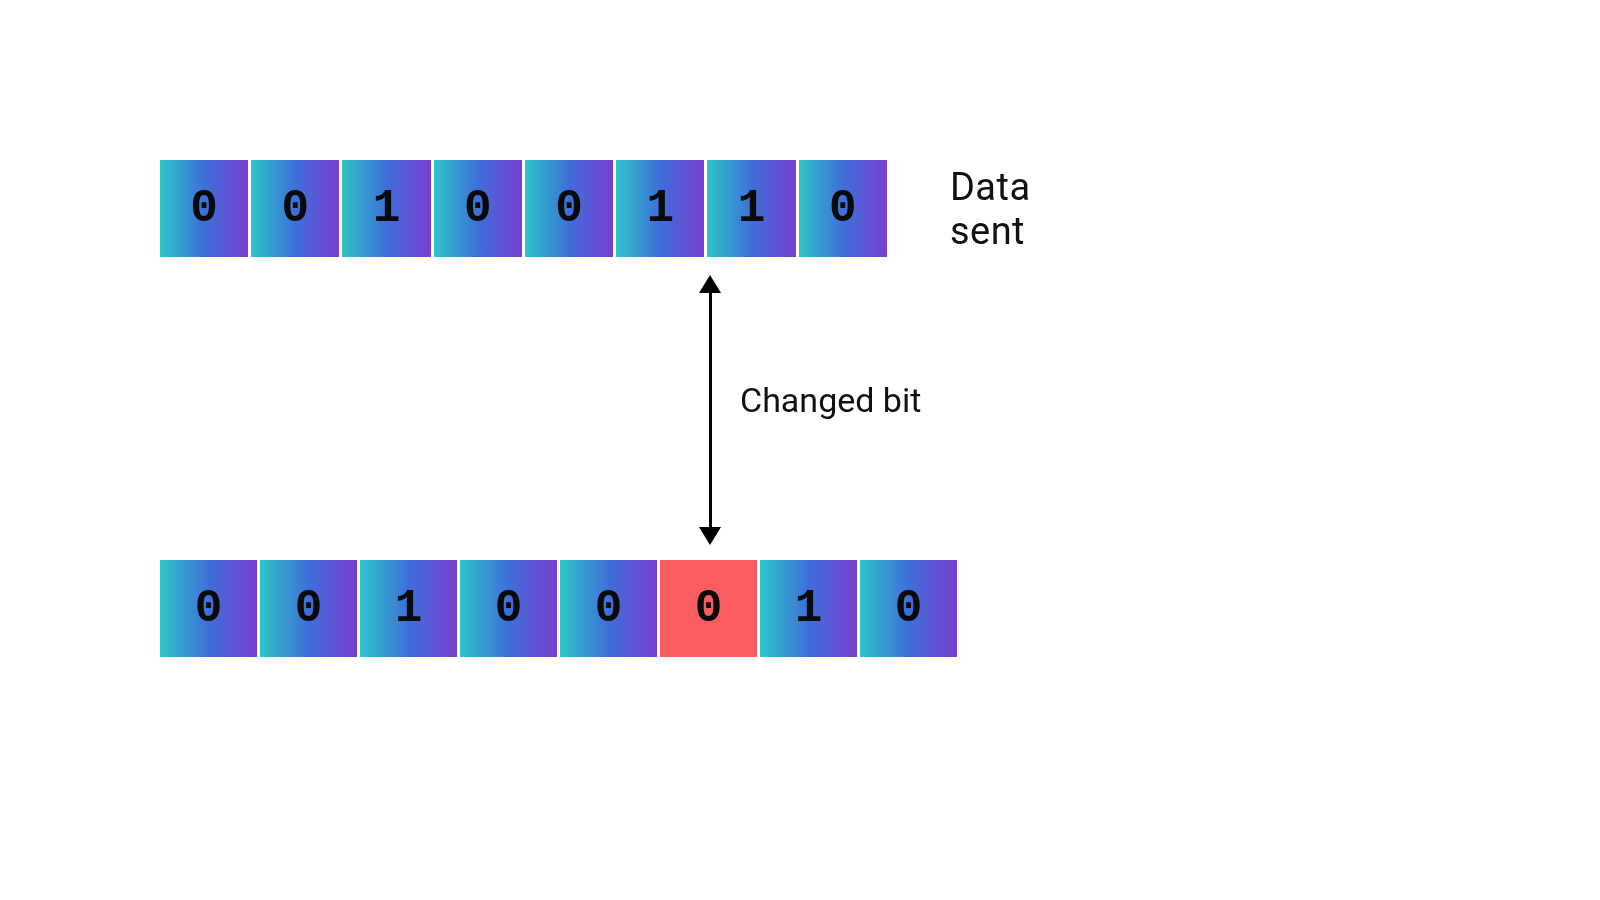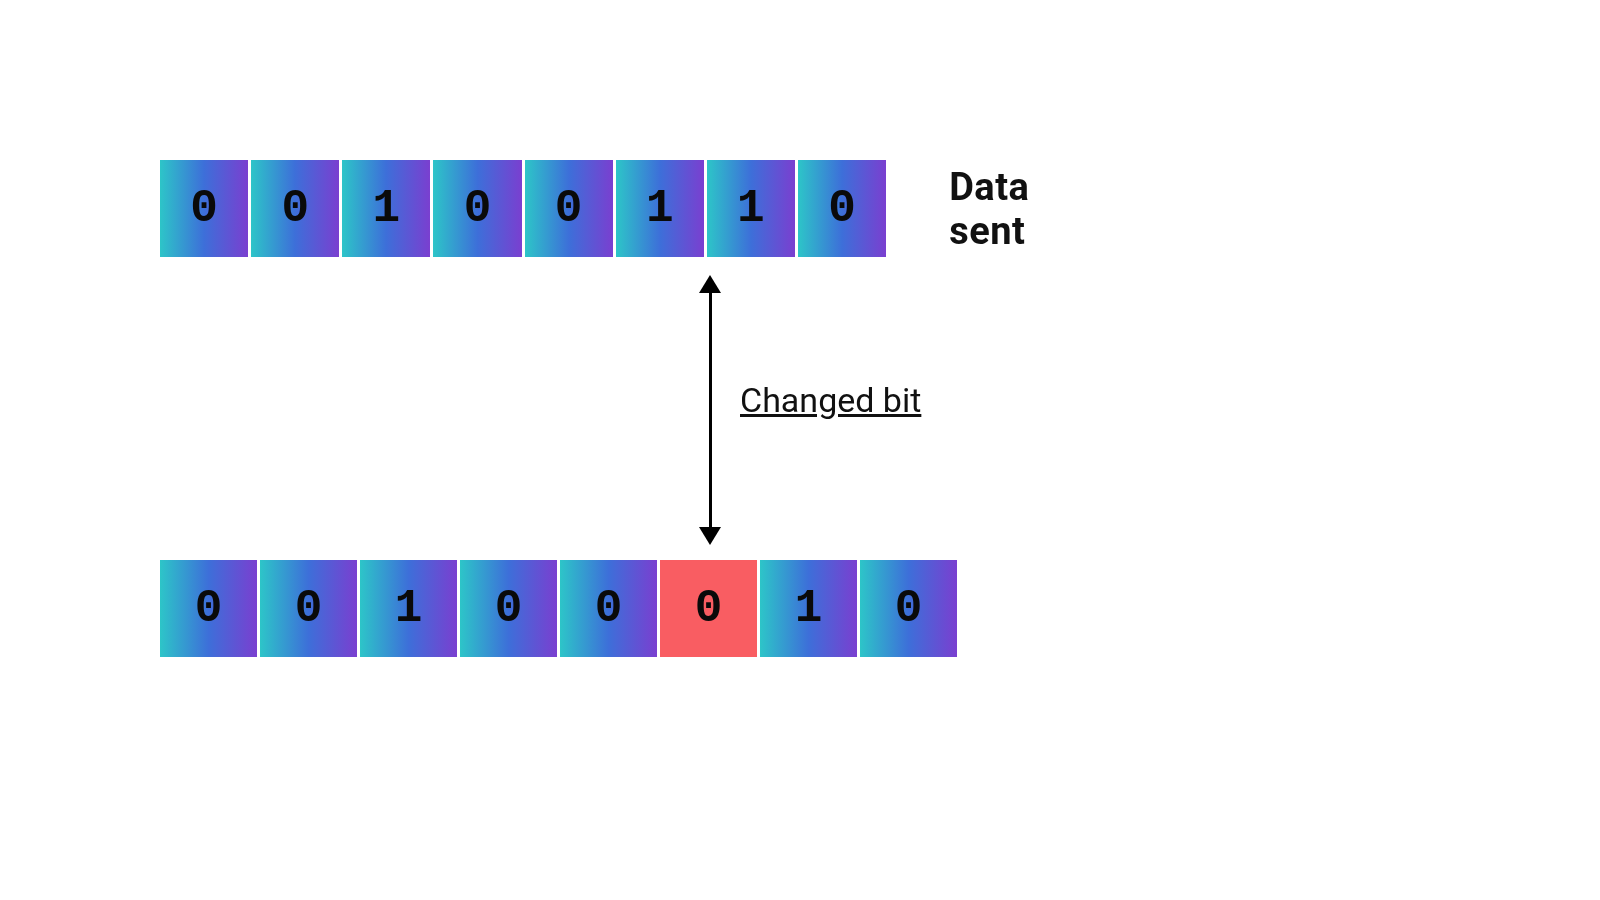--- a/index.html
+++ b/index.html
@@ -34,21 +34,21 @@
     .bit-normal {
       background: linear-gradient(90deg, #2dc5c8 0%, #3d6fd9 50%, #7a3fd0 100%);
     }
     .bit-error {
       background: #f95d62;
     }
     .row-label {
       font-size: 38px;
       color: #111111;
       margin-left: 60px;
-      font-weight: 700;
+      font-weight: 400;
       letter-spacing: 0.5px;
     }
     .row-sent {
       position: absolute;
       left: 0;
       top: 0;
     }
     .row-received {
       position: absolute;
       left: 0;
@@ -89,21 +89,20 @@
       border-right: 11px solid transparent;
       border-top: 18px solid #000000;
     }
     .arrow-label {
       position: absolute;
       left: 580px;
       top: 220px;
       font-size: 34px;
       color: #111111;
       white-space: nowrap;
-      text-decoration: underline;
     }
   </style>
 </head>
 <body>
 
 <div class="diagram">
 
   <div class="bit-row row-sent">
     <div class="bit bit-normal">0</div>
     <div class="bit bit-normal">0</div>

